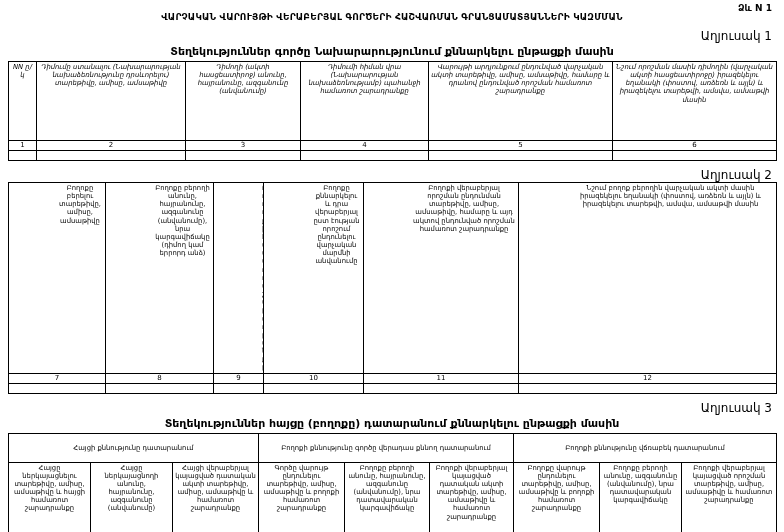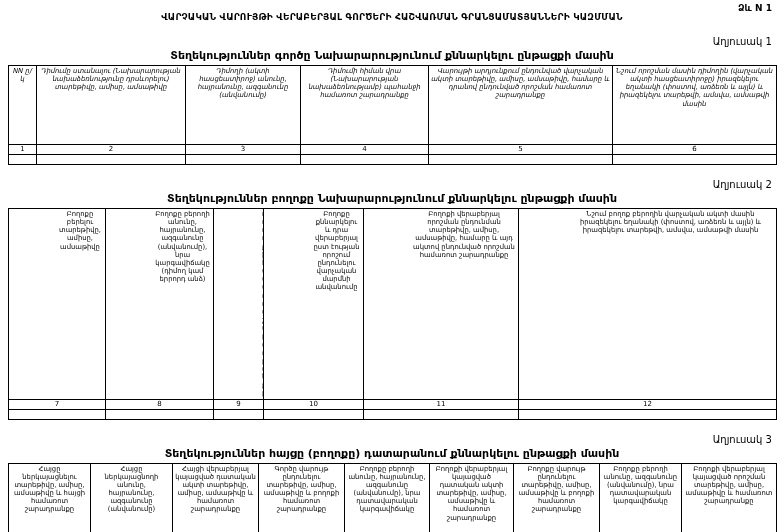--- a/index.html
+++ b/index.html
@@ -30,23 +30,23 @@
   }
   .doc-title {
     text-align: center;
     font-size: 9px;
     font-weight: bold;
     margin-top: -2px;
     letter-spacing: 0.2px;
   }
   .table-label {
     text-align: right;
-    font-size: 10px;
+    font-size: 12px;
     padding-right: 4px;
-    margin-top: 14px;
+    margin-top: 7px;
   }
   .table-title {
     text-align: center;
     font-size: 11px;
     font-weight: bold;
     margin: 2px 0 3px 0;
   }
   table.t {
     width: 768px;
     margin: 0 auto;
@@ -119,21 +119,20 @@
         <td></td>
         <td></td>
         <td></td>
         <td></td>
         <td></td>
       </tr>
     </tbody>
   </table>
 
   <div class="table-label">Աղյուսակ 2</div>
-  <div class="table-title">Տեղեկություններ բողոքը Նախարարությունում քննարկելու ընթացքի մասին</div>
   <table class="t">
     <colgroup>
       <col style="width:97px">
         <col style="width:108px">
         <col style="width:50px">
       <col style="width:100px">
         <col style="width:155px">
         <col style="width:258px">
     </colgroup>
     <tbody>
@@ -172,20 +171,25 @@
         <col style="width:82px">
         <col style="width:86px">
       <col style="width:86px">
         <col style="width:85px">
         <col style="width:84px">
       <col style="width:86px">
         <col style="width:82px">
         <col style="width:95px">
     </colgroup>
     <tbody>
+      <tr class="grp-t3">
+        <td colspan="3">Հայցի քննությունը դատարանում</td>
+        <td colspan="3">Բողոքի քննությունը գործը վերադաս քննող դատարանում</td>
+        <td colspan="3">Բողոքի քննությունը վճռաբեկ դատարանում</td>
+      </tr>
       <tr class="hdr-t3">
         <td>Հայցը ներկայացնելու տարեթիվը, ամիսը, ամսաթիվը և հայցի համառոտ շարադրանքը</td>
         <td>Հայցը ներկայացնողի անունը, հայրանունը, ազգանունը (անվանումը)</td>
         <td>Հայցի վերաբերյալ կայացված դատական ակտի տարեթիվը, ամիսը, ամսաթիվը և համառոտ շարադրանքը</td>
         <td>Գործը վարույթ ընդունելու տարեթիվը, ամիսը, ամսաթիվը և բողոքի համառոտ շարադրանքը</td>
         <td>Բողոքը բերողի անունը, հայրանունը, ազգանունը (անվանումը), նրա դատավարական կարգավիճակը</td>
         <td>Բողոքի վերաբերյալ կայացված դատական ակտի տարեթիվը, ամիսը, ամսաթիվը և համառոտ շարադրանքը</td>
         <td>Բողոքը վարույթ ընդունելու տարեթիվը, ամիսը, ամսաթիվը և բողոքի համառոտ շարադրանքը</td>
         <td>Բողոքը բերողի անունը, ազգանունը (անվանումը), նրա դատավարական կարգավիճակը</td>
         <td>Բողոքի վերաբերյալ կայացված որոշման տարեթիվը, ամիսը, ամսաթիվը և համառոտ շարադրանքը</td>

